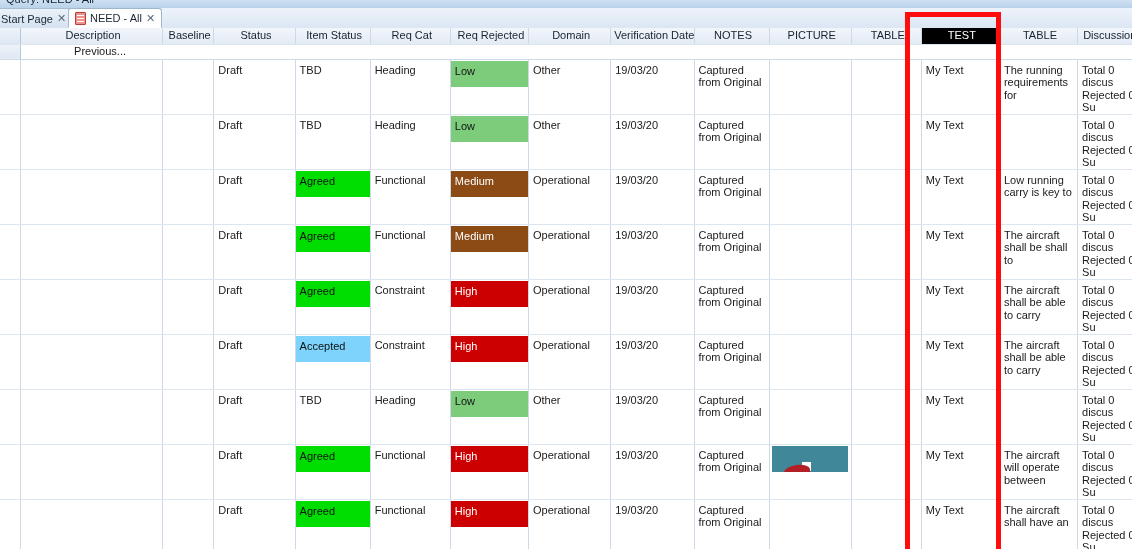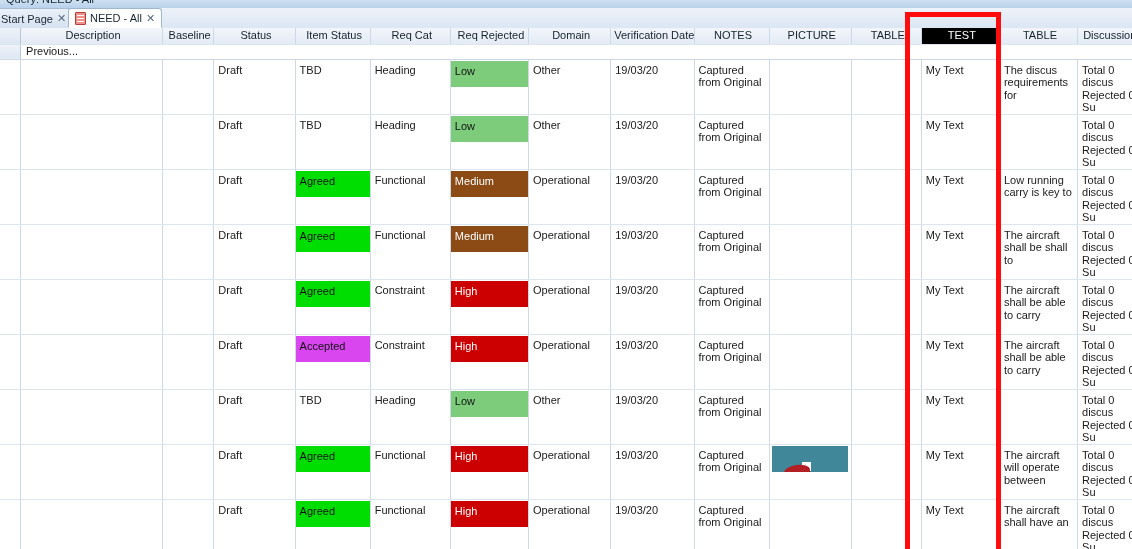--- a/index.html
+++ b/index.html
@@ -106,21 +106,21 @@
 
   
   tr.prevrow td{
     height:15px;background:#ffffff;
     border-right:none;border-bottom:1px solid #cdd9e6;
   }
   tr.prevrow td.rn{
     background:linear-gradient(#eef3fa,#dde7f3);
     border-right:1px solid #b7c7d8;
   }
-  tr.prevrow .pv{padding:1px 0 0 5px;color:#1a1a1a;white-space:nowrap;}
+  tr.prevrow .pv{padding:1px 0 0 5px;color:#1a1a1a;white-space:nowrap;margin-left:48px;}
 
   
   tr.datarow{height:28px;}
   tr.datarow td{height:28px;background:#ffffff;}
   td.rn{
     background:linear-gradient(#eef3fa,#dde7f3);
     border-right:1px solid #b7c7d8;
     color:#2a4b6b;text-align:left;
   }
   td.rn span{display:block;padding:5px 0 0 2px;}
@@ -295,21 +295,21 @@
             <td>
               <div class="thumbwrap"></div>
             </td>
             <td>
               <span class="cell"></span>
             </td>
             <td>
               <span class="cell">My Text</span>
             </td>
             <td>
-              <span class="cell">The discus requirements for</span>
+              <span class="cell">The running requirements for</span>
             </td>
             <td>
               <span class="cell">Total 0 discus Rejected 0, Su</span>
             </td>
           </tr>
           <tr class="datarow">
             <td class="rn">
               <span></span>
             </td>
             <td>
@@ -503,21 +503,21 @@
             <td>
               <span class="cell"></span>
             </td>
             <td class="shaded">
               <span class="cell"></span>
             </td>
             <td class="shaded">
               <span class="cell">Draft</span>
             </td>
             <td class="fill">
-              <span class="chip" style="background: #d946ef; color: rgb(17, 17, 17);">Accepted</span>
+              <span class="chip" style="background: #7dd3fc; color: rgb(17, 17, 17);">Accepted</span>
             </td>
             <td>
               <span class="cell">Constraint</span>
             </td>
             <td class="fill">
               <span class="chip" style="background: rgb(204, 0, 0); color: rgb(255, 255, 255);">High</span>
             </td>
             <td>
               <span class="cell">Operational</span>
             </td>

